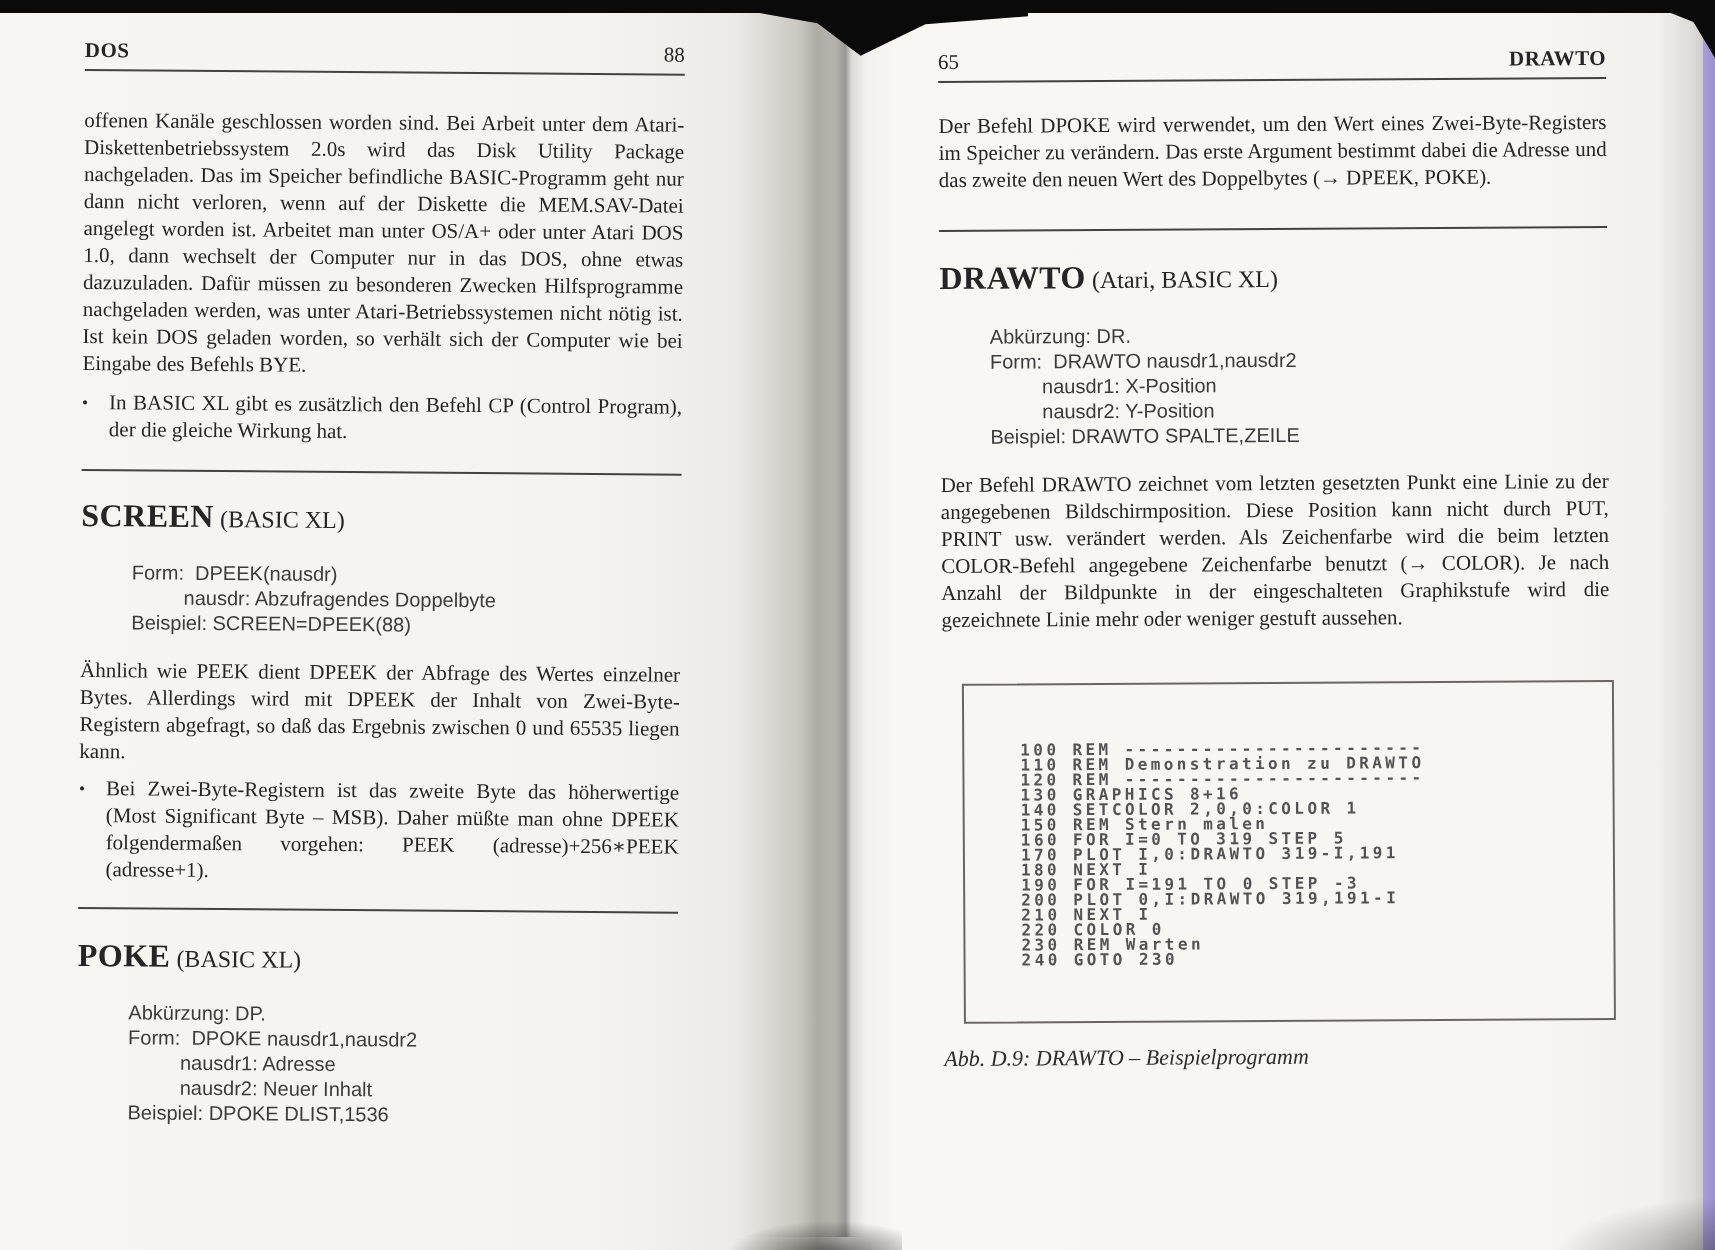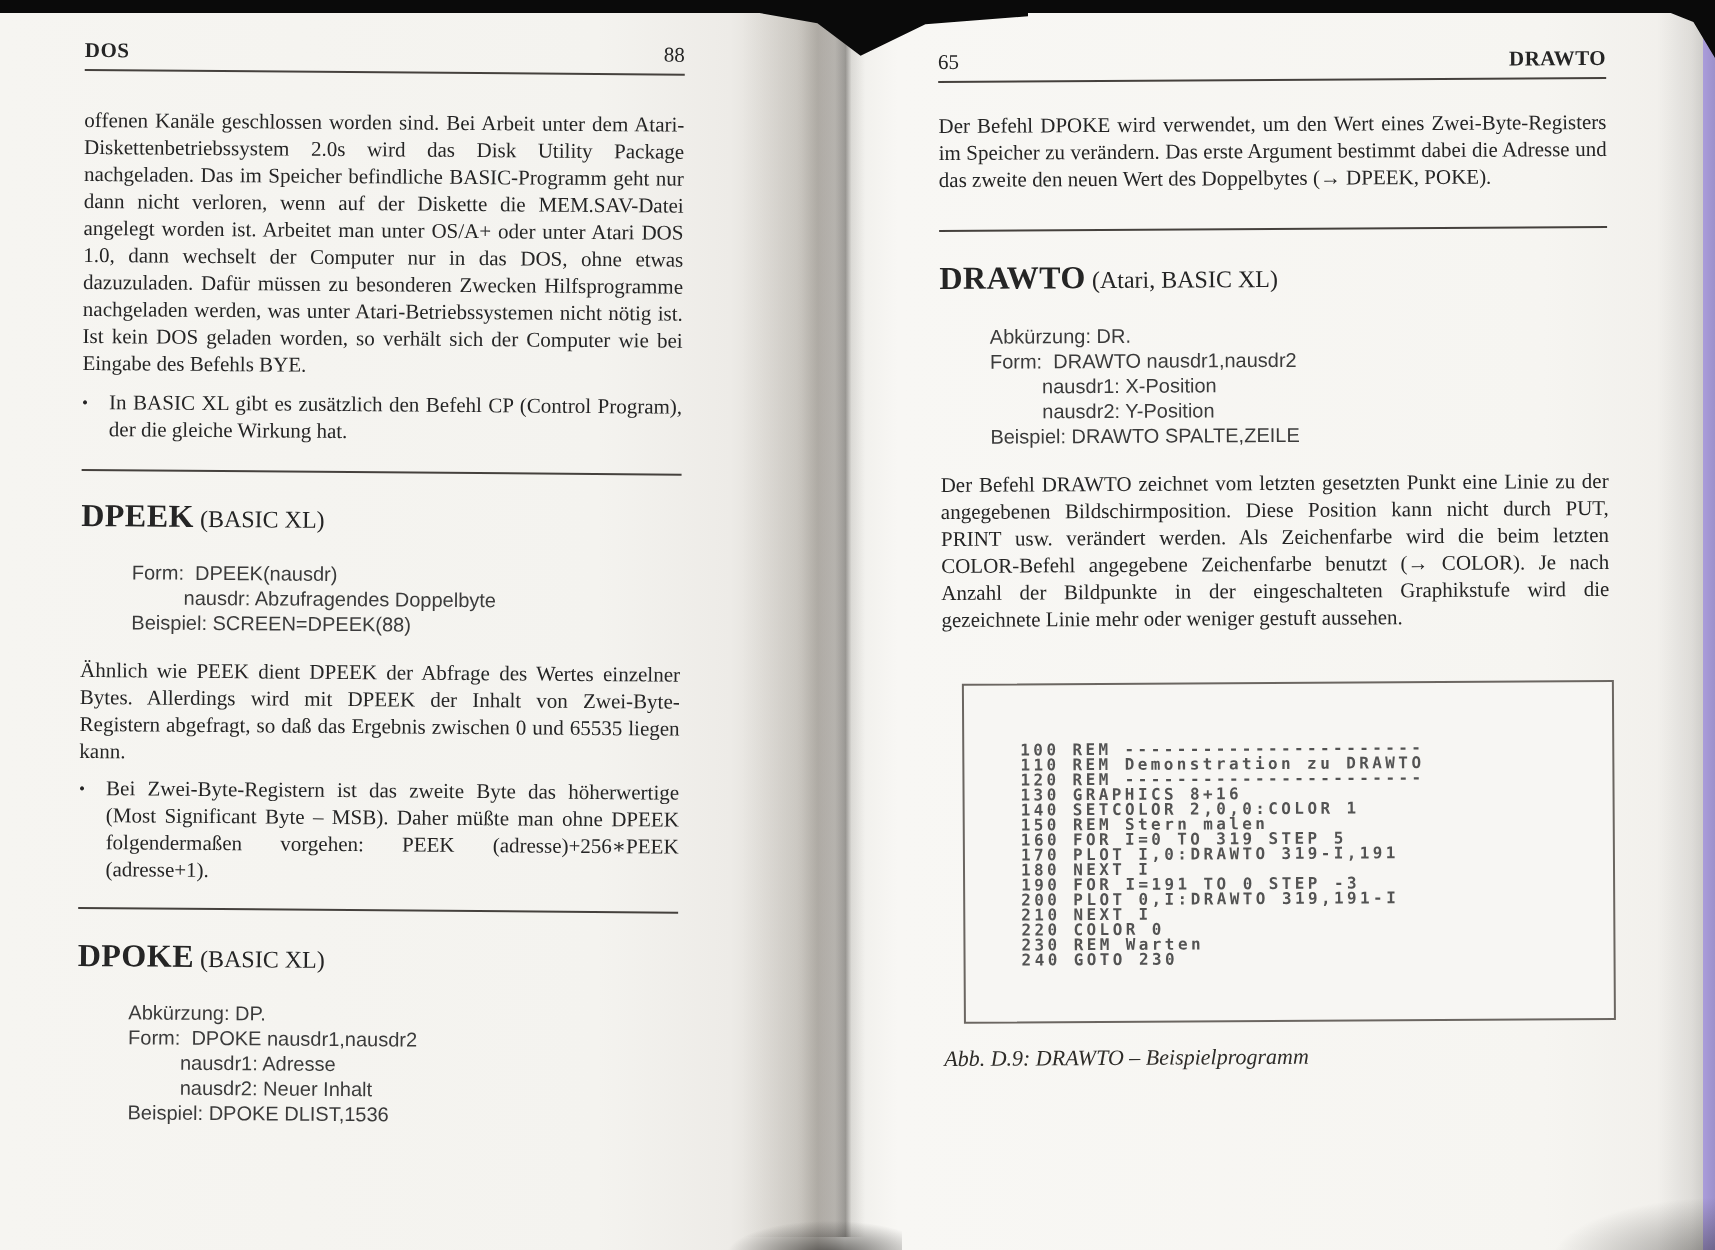--- a/index.html
+++ b/index.html
@@ -128,40 +128,40 @@
       <div class="para m-para1-l">offenen Kanäle geschlossen worden sind. Bei Arbeit unter dem Atari-Diskettenbetriebssystem 2.0s wird das Disk Utility Package nachgeladen. Das im Speicher befindliche BASIC-Programm geht nur dann nicht verloren, wenn auf der Diskette die MEM.SAV-Datei angelegt worden ist. Arbeitet man unter OS/A+ oder unter Atari DOS 1.0, dann wechselt der Computer nur in das DOS, ohne etwas dazuzuladen. Dafür müssen zu besonderen Zwecken Hilfsprogramme nachgeladen werden, was unter Atari-Betriebssystemen nicht nötig ist. Ist kein DOS geladen worden, so verhält sich der Computer wie bei Eingabe des Befehls BYE.</div>
 
       <div class="bullet m-bullet1">
         <span class="dot">•</span>
         <span class="btxt">In BASIC XL gibt es zusätzlich den Befehl CP (Control Program), der die gleiche Wirkung hat.</span>
       </div>
 
       <hr class="rule m-rule1-l">
 
       <div class="entryhead m-head1-l">
-        <span class="word">DPEEK</span><span class="suffix"> (BASIC XL)</span>
+        <span class="word">SCREEN</span><span class="suffix"> (BASIC XL)</span>
       </div>
 
       <div class="defblock def-l m-def1-l">
         <div class="dline">Form:  DPEEK(nausdr)</div>
         <div class="dline indent">nausdr: Abzufragendes Doppelbyte</div>
         <div class="dline">Beispiel: SCREEN=DPEEK(88)</div>
       </div>
 
       <div class="para m-para2-l">Ähnlich wie PEEK dient DPEEK der Abfrage des Wertes einzelner Bytes. Allerdings wird mit DPEEK der Inhalt von Zwei-Byte-Registern abgefragt, so daß das Ergebnis zwischen 0 und 65535 liegen kann.</div>
 
       <div class="bullet m-bullet2">
         <span class="dot">•</span>
         <span class="btxt">Bei Zwei-Byte-Registern ist das zweite Byte das höherwertige (Most Significant Byte – MSB). Daher müßte man ohne DPEEK folgendermaßen vorgehen: PEEK (adresse)+256∗PEEK (adresse+1).</span>
       </div>
 
       <hr class="rule m-rule2-l">
 
       <div class="entryhead m-head2-l">
-        <span class="word">DPOKE</span><span class="suffix"> (BASIC XL)</span>
+        <span class="word">POKE</span><span class="suffix"> (BASIC XL)</span>
       </div>
 
       <div class="defblock def-l m-def2-l">
         <div class="dline">Abkürzung: DP.</div>
         <div class="dline">Form:  DPOKE nausdr1,nausdr2</div>
         <div class="dline indent">nausdr1: Adresse</div>
         <div class="dline indent">nausdr2: Neuer Inhalt</div>
         <div class="dline">Beispiel: DPOKE DLIST,1536</div>
       </div>
 

